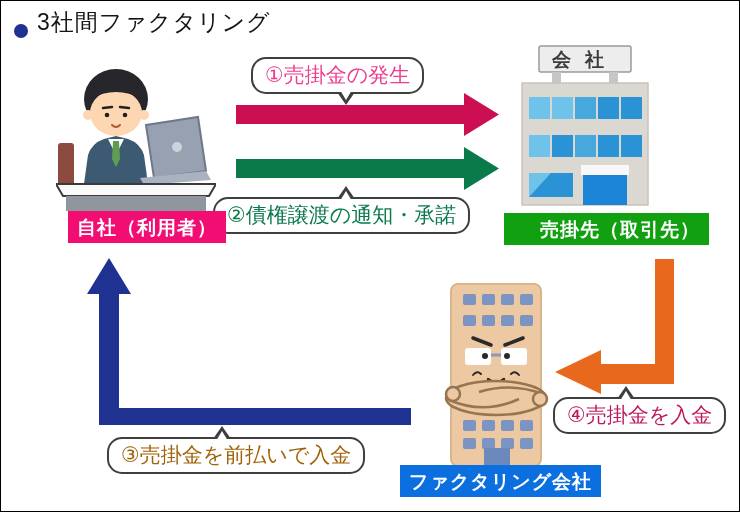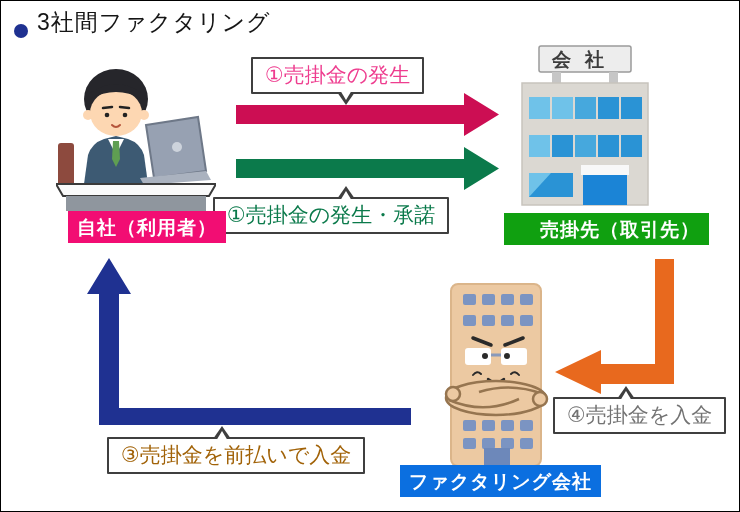--- a/index.html
+++ b/index.html
@@ -14,25 +14,25 @@
   .arrows-layer{position:absolute;left:0;top:0;z-index:1;}
   .illus{position:absolute;z-index:2;}
 
   
   .entity-label{position:absolute;z-index:6;color:#fff;font-weight:bold;font-size:19px;line-height:1;padding:7px 9px 6px;white-space:nowrap;letter-spacing:1px;}
   .client-label{left:67px;top:210px;background:#f20d73;text-align:right;}
   .customer-label{left:503px;top:212px;background:#10a010;padding-left:36px;}
   .factoring-label{left:399px;top:464px;background:#0b6fe0;}
 
   
-  .bubble{position:absolute;z-index:5;background:#fff;border:2px solid #3f3f3f;border-radius:1px;font-size:21px;line-height:1.25;padding:3px 12px 4px;white-space:nowrap;}
+  .bubble{position:absolute;z-index:5;background:#fff;border:2px solid #3f3f3f;border-radius:15px;font-size:21px;line-height:1.25;padding:3px 12px 4px;white-space:nowrap;}
   .b1{left:250px;top:56px;color:#ee3d8f;}
   .b2{left:212px;top:196px;color:#0b7a4b;}
   .b3{left:106px;top:436px;color:#a16207;}
-  .b4{left:552px;top:396px;color:#737373;}
+  .b4{left:552px;top:396px;color:#be185d;}
 
   .tail{position:absolute;width:0;height:0;}
   .tail-down-out{bottom:-13px;border-left:9px solid transparent;border-right:9px solid transparent;border-top:13px solid #3f3f3f;}
   .tail-down-in{bottom:-8px;border-left:6px solid transparent;border-right:6px solid transparent;border-top:10px solid #fff;}
   .tail-up-out{top:-13px;border-left:9px solid transparent;border-right:9px solid transparent;border-bottom:13px solid #3f3f3f;}
   .tail-up-in{top:-8px;border-left:6px solid transparent;border-right:6px solid transparent;border-bottom:10px solid #fff;}
   .b1 .tail-down-out{left:84px}.b1 .tail-down-in{left:87px}
   .b2 .tail-up-out{left:122px}.b2 .tail-up-in{left:125px}
   .b3 .tail-up-out{left:104px}.b3 .tail-up-in{left:107px}
   .b4 .tail-up-out{left:62px}.b4 .tail-up-in{left:65px}
@@ -157,21 +157,21 @@
   <div class="entity-label client-label">自社（利用者）</div>
   <div class="entity-label customer-label">売掛先（取引先）</div>
   <div class="entity-label factoring-label">ファクタリング会社</div>
 
   <div class="bubble b1">
     <span>①売掛金の発生</span>
     <span class="tail tail-down-out"></span>
     <span class="tail tail-down-in"></span>
   </div>
   <div class="bubble b2">
-    <span>①売掛金の発生・承諾</span>
+    <span>②債権譲渡の通知・承諾</span>
     <span class="tail tail-up-out"></span>
     <span class="tail tail-up-in"></span>
   </div>
   <div class="bubble b3">
     <span>③売掛金を前払いで入金</span>
     <span class="tail tail-up-out"></span>
     <span class="tail tail-up-in"></span>
   </div>
   <div class="bubble b4">
     <span>④売掛金を入金</span>

